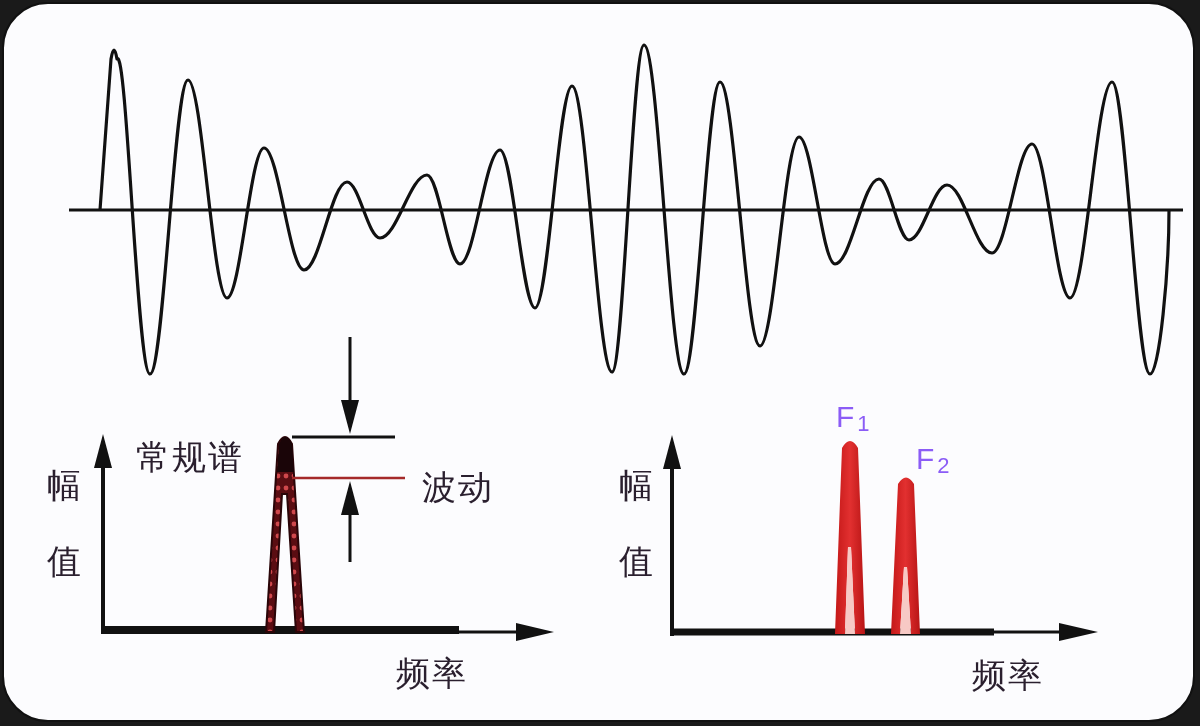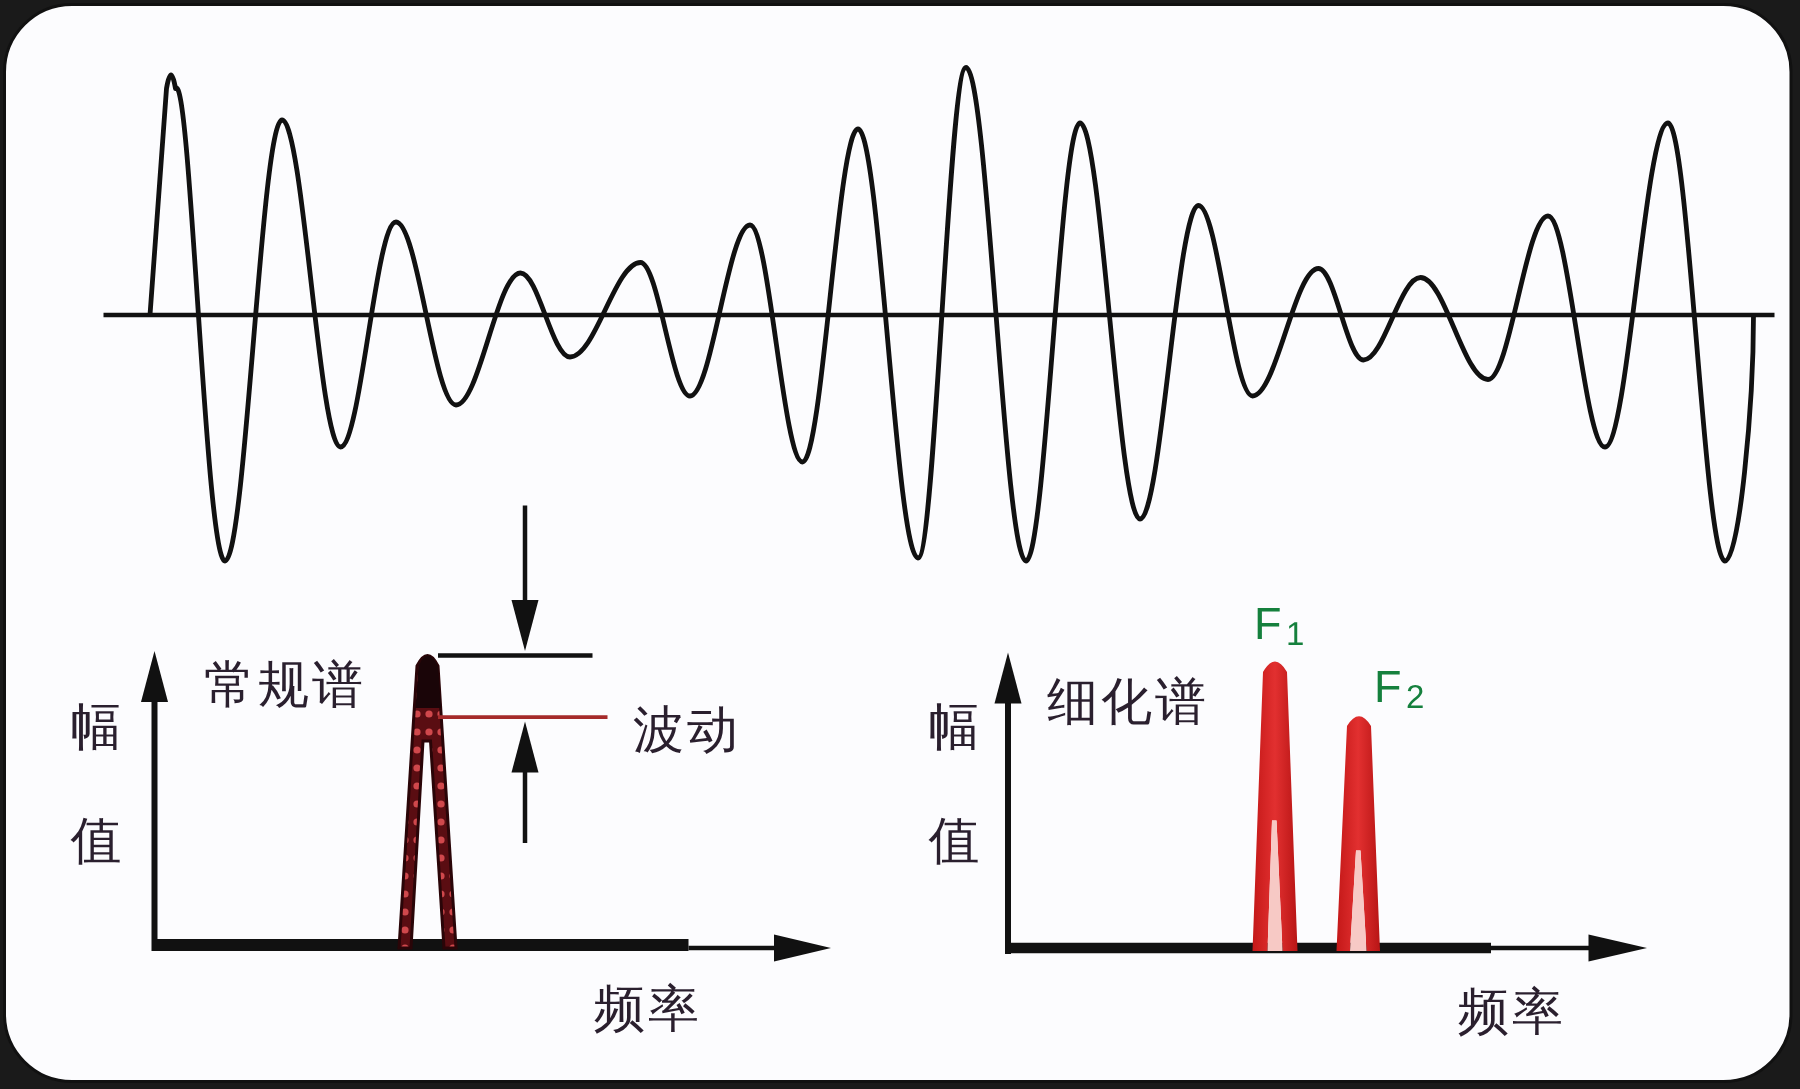--- a/index.html
+++ b/index.html
@@ -3,21 +3,21 @@
 <meta charset="utf-8">
 <style>
   html, body { margin:0; padding:0; }
   body { width:1200px; height:726px; background:#1a1a1a; position:relative; overflow:hidden;
          font-family:"DejaVu Sans","Liberation Sans",sans-serif; }
   .frame { position:absolute; left:2px; top:2px; width:1193px; height:720px; background:#fcfcfe;
            border:2px solid #111; border-radius:46px; box-sizing:border-box; overflow:hidden; }
   svg { position:absolute; left:0; top:0; }
   .lbl { position:absolute; color:#2a1f2e; font-size:34px; line-height:1; white-space:nowrap; letter-spacing:2px;text-align:right; }
   .vlbl { position:absolute; color:#2a1f2e; font-size:34px; line-height:1; width:40px; text-align:center; }
-  .fl { position:absolute; color:#15803d; font-size:30px; line-height:1; font-family:"Liberation Sans",sans-serif; }
+  .fl { position:absolute; color:#8b5cf6; font-size:30px; line-height:1; font-family:"Liberation Sans",sans-serif; }
   .fl sub { font-size:22px; vertical-align:-4px; margin-left:3px; }
 </style>
 </head>
 <body>
 
 <div class="frame">
   <svg width="1193" height="720" viewBox="2 2 1193 720">
     <defs>
       <linearGradient id="redPeak" x1="0" x2="1" y1="0" y2="0">
         <stop offset="0" stop-color="#c41818"></stop>
@@ -65,20 +65,19 @@
       <path d="M898,632 L902,565 L905,565 L909,632 Z" fill="#f7c9c5"></path>
     </g>
   </svg>
 
   <div class="lbl" style="left:132px;top:436px;">常规谱</div>
   <div class="lbl" style="left:418px;top:466px;">波动</div>
   <div class="vlbl" style="left:40px;top:464px;">幅</div>
   <div class="vlbl" style="left:40px;top:540px;">值</div>
   <div class="lbl" style="left:392px;top:652px;">频率</div>
 
-  <div class="lbl" style="left:694px;top:447px;">细化谱</div>
   <div class="vlbl" style="left:612px;top:464px;">幅</div>
   <div class="vlbl" style="left:612px;top:540px;">值</div>
   <div class="lbl" style="left:968px;top:654px;">频率</div>
 
   <div class="fl" style="left:832px;top:398px;"><span>F</span><sub>1</sub></div>
   <div class="fl" style="left:892px;top:440px;margin-left:20px;"><span>F</span><sub>2</sub></div>
 </div>
 
 </body></html>

